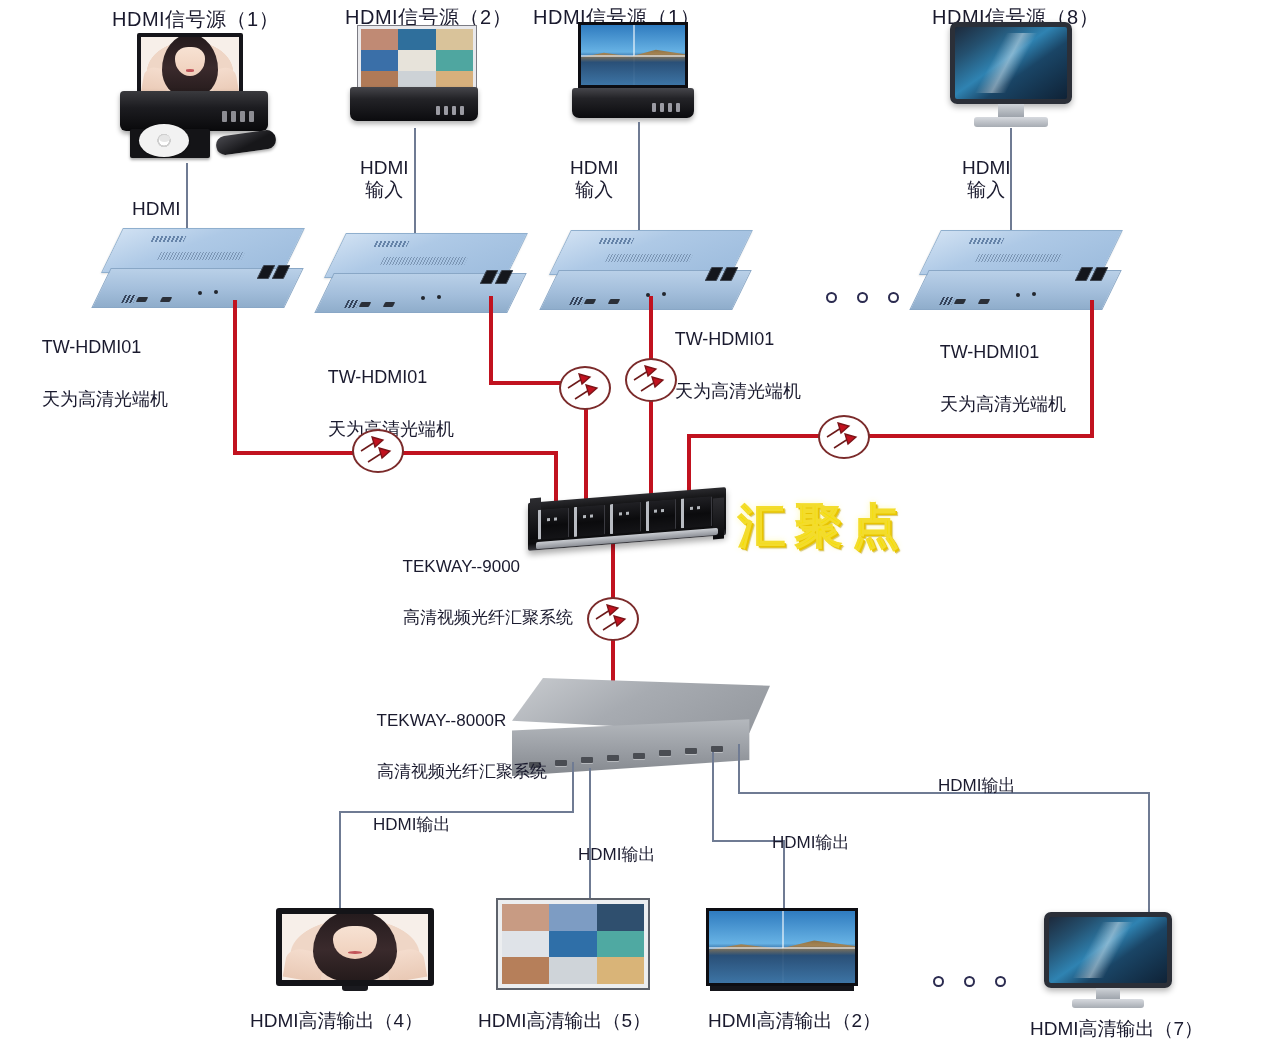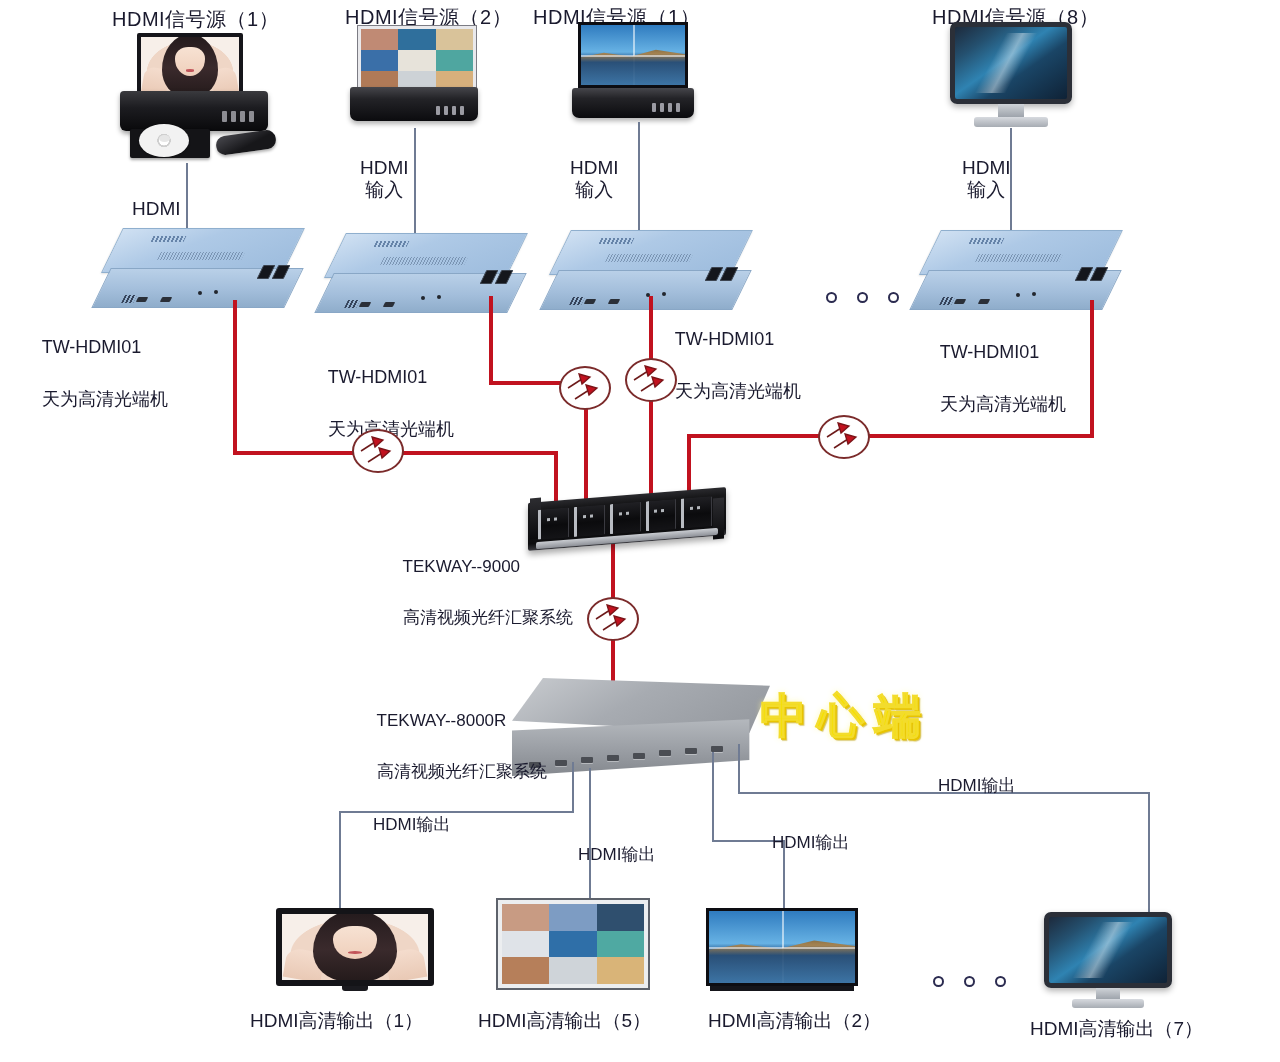--- a/index.html
+++ b/index.html
@@ -525,41 +525,41 @@
         <div class="bay"></div>
       <div class="bay"></div>
         <div class="bay"></div>
     </div>
     <div class="rail"></div>
   </div>
   <div class="lbl lbl-rack" style="left:384px;top:528px;">
     <span>TEKWAY--9000</span><br>
     <span>高清视频光纤汇聚系统</span>
   </div>
+  <div class="zone" style="left:738px;top:495px;">汇聚点</div>
 
   <div class="rack8000r" style="left:512px;top:678px;width:258px;height:98px;">
     <div class="lid"></div>
     <div class="face">
       <div class="jacks">
         <i style="left:2%;top:76%;"></i>
         <i style="left:14%;top:68%;"></i>
         <i style="left:26%;top:60%;"></i>
         <i style="left:38%;top:52%;"></i>
         <i style="left:50%;top:44%;"></i>
         <i style="left:62%;top:36%;"></i>
         <i style="left:74%;top:28%;"></i>
         <i style="left:86%;top:20%;"></i>
       </div>
     </div>
   </div>
   <div class="lbl lbl-rack" style="left:358px;top:682px;">
     <span>TEKWAY--8000R</span><br>
     <span>高清视频光纤汇聚系统</span>
   </div>
-  <div class="zone" style="left:760px;top:685px;">中心端</div>
 
   <div class="vline" style="left:572px;top:762px;height:50px;"></div>
   <div class="hline" style="left:339px;top:811px;width:235px;"></div>
   <div class="vline" style="left:339px;top:811px;height:102px;"></div>
   <div class="lbl lbl-out" style="left:373px;top:815px;">HDMI输出</div>
 
   <div class="vline" style="left:589px;top:768px;height:140px;"></div>
   <div class="lbl lbl-out" style="left:578px;top:845px;">HDMI输出</div>
 
   <div class="vline" style="left:712px;top:752px;height:89px;"></div>
@@ -576,21 +576,21 @@
     <div class="photo" style="left:0;top:0;width:158px;height:78px;border:6px solid #141418;border-radius:3px;box-sizing:border-box;">
       <div class="bgskin"></div>
         <div class="arm l"></div>
         <div class="arm r"></div>
       <div class="hair"></div>
         <div class="face"></div>
         <div class="lips"></div>
     </div>
     <div class="abs" style="left:66px;top:78px;width:26px;height:5px;background:#1a1a1f;border-radius:0 0 3px 3px;"></div>
   </div>
-  <div class="lbl lbl-outdev" style="left:250px;top:1010px;">HDMI高清输出（1）</div>
+  <div class="lbl lbl-outdev" style="left:250px;top:1010px;">HDMI高清输出（4）</div>
 
   <div class="dev" style="left:498px;top:900px;width:150px;height:88px;">
     <div class="mosaic" style="left:0;top:0;width:150px;height:88px;border:4px solid #eceef0;outline:2px solid #5d626b;box-sizing:border-box;">
       <span style="background:#c89b83"></span>
         <span style="background:#7d9cc3"></span>
         <span style="background:#2f4f6e"></span>
       <span style="background:#dfe3e8"></span>
         <span style="background:#2f6fa8"></span>
         <span style="background:#4fa9a2"></span>
       <span style="background:#b67f5a"></span>

